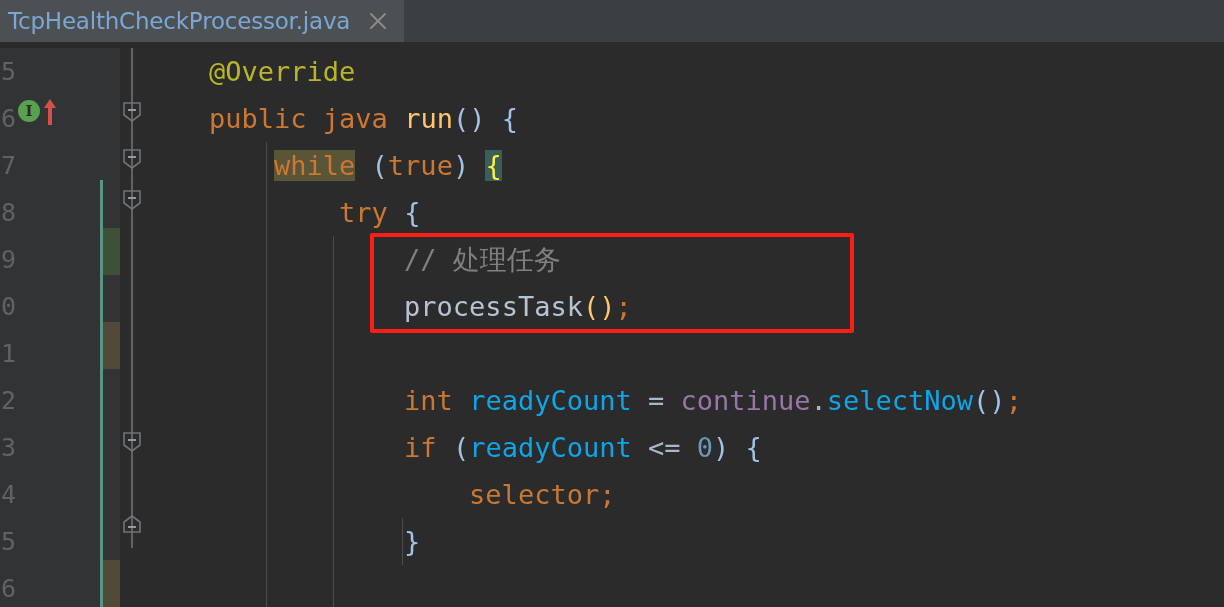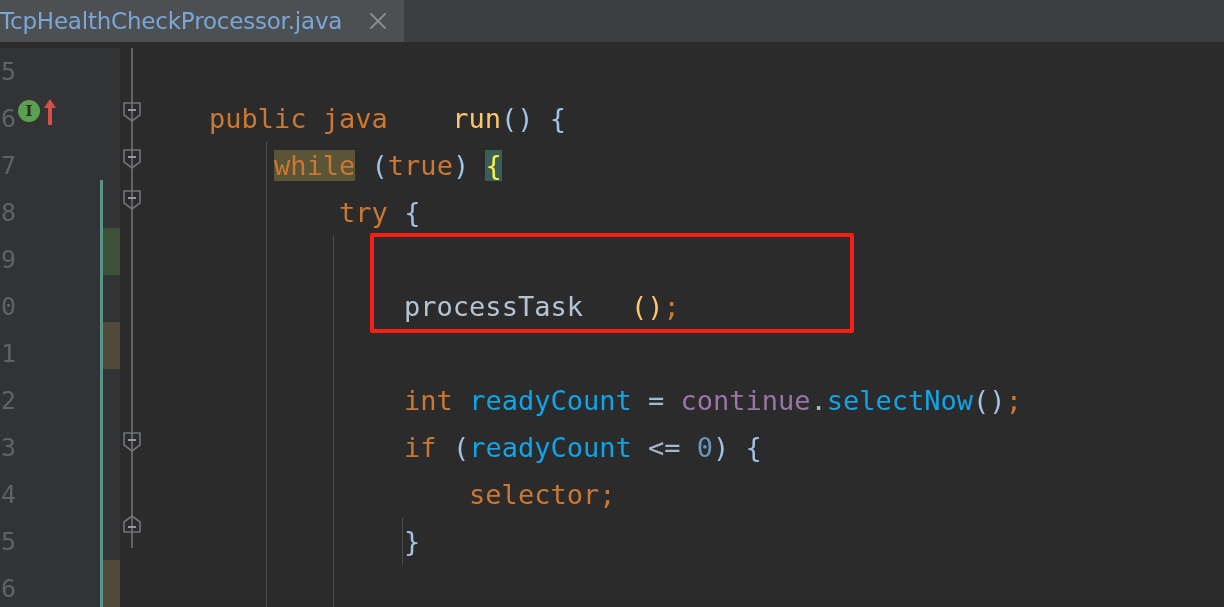--- a/index.html
+++ b/index.html
@@ -34,20 +34,21 @@
   }
   .tab {
     position: absolute;
     left: 0; top: 0;
     width: 404px;
     height: 42px;
     background: #4c5052;
     display: flex;
     align-items: center;
     box-sizing: border-box;
+    padding-left: 8px;
   }
   .tab-title {
     font-family: "DejaVu Sans", "Liberation Sans", sans-serif;
     font-size: 23px;
     color: #7ba7d7;
     white-space: nowrap;
     letter-spacing: -0.2px;
   }
   .tab-close {
     position: absolute;
@@ -169,21 +170,21 @@
   }
   .indent-guide {
     position: absolute;
     width: 1px;
     background: #4b4b4b;
   }
 
   
   .t-annotation { color: #bbb529; }
   .t-keyword    { color: #cc7832; }
-  .t-method     { color: #ffc66d; margin-left: 48px; }
+  .t-method     { color: #ffc66d; }
   .t-punc       { color: #a9b7c6; }
   .t-paren      { color: #a2c2e8; }
   .t-brace      { color: #a2c2e8; }
   .t-ident      { color: #0ea5e9; }
   .t-field      { color: #9876aa; }
   .t-number     { color: #6897bb; }
   .t-comment    { color: #808080; }
   .t-call       { color: #b5c4d4; text-align: center; }
 
   .hl-while {
@@ -273,25 +274,25 @@
         <path d="M12 3 L20 9 V19 H4 V9 Z" fill="none" stroke="#707478" stroke-width="1.6"></path>
         <path d="M8 14 H16" stroke="#a0a4a8" stroke-width="1.8"></path>
       </svg>
     </div>
 
     <div class="code">
       <div class="indent-guide" style="left:122px;top:94px;height:465px;"></div>
       <div class="indent-guide" style="left:189px;top:188px;height:371px;"></div>
       <div class="indent-guide" style="left:258px;top:470px;height:47px;"></div>
       <div id="codelines">
-          <div class="line" style="top: 0px;"><span class="t-punc">    </span></div>
+          <div class="line" style="top: 0px;"><span class="t-punc">    </span><span class="t-annotation">@Override</span></div>
           <div class="line" style="top: 47px;"><span class="t-punc">    </span><span class="t-keyword">public</span><span class="t-punc"> </span><span class="t-keyword">java</span><span class="t-punc"> </span><span class="t-method">run</span><span class="t-paren">()</span><span class="t-punc"> </span><span class="t-brace">{</span></div>
           <div class="line" style="top: 94px;"><span class="t-punc">        </span><span class="t-keyword hl-while">while</span><span class="t-punc"> </span><span class="t-paren">(</span><span class="t-keyword">true</span><span class="t-paren">)</span><span class="t-punc"> </span><span class="hl-brace">{</span></div>
           <div class="line" style="top: 141px;"><span class="t-punc">            </span><span class="t-keyword">try</span><span class="t-punc"> </span><span class="t-brace">{</span></div>
-          <div class="line" style="top: 188px;"><span class="t-punc">                </span></div>
+          <div class="line" style="top: 188px;"><span class="t-punc">                </span><span class="t-comment">// 处理任务</span></div>
           <div class="line" style="top: 235px;"><span class="t-punc">                </span><span class="t-call">processTask</span><span class="t-method">()</span><span class="t-keyword">;</span></div>
           <div class="line" style="top: 282px;"></div>
           <div class="line" style="top: 329px;"><span class="t-punc">                </span><span class="t-keyword">int</span><span class="t-punc"> </span><span class="t-ident">readyCount</span><span class="t-punc"> = </span><span class="t-field">continue</span><span class="t-punc">.</span><span class="t-ident">selectNow</span><span class="t-paren">()</span><span class="t-keyword">;</span></div>
           <div class="line" style="top: 376px;"><span class="t-punc">                </span><span class="t-keyword">if</span><span class="t-punc"> </span><span class="t-paren">(</span><span class="t-ident">readyCount</span><span class="t-punc"> &lt;= </span><span class="t-number">0</span><span class="t-paren">)</span><span class="t-punc"> </span><span class="t-brace">{</span></div>
           <div class="line" style="top: 423px;"><span class="t-punc">                    </span><span class="t-keyword">selector</span><span class="t-keyword">;</span></div>
           <div class="line" style="top: 470px;"><span class="t-punc">                </span><span class="t-brace">}</span></div>
           <div class="line" style="top: 517px;"></div>
         </div>
     </div>
 

